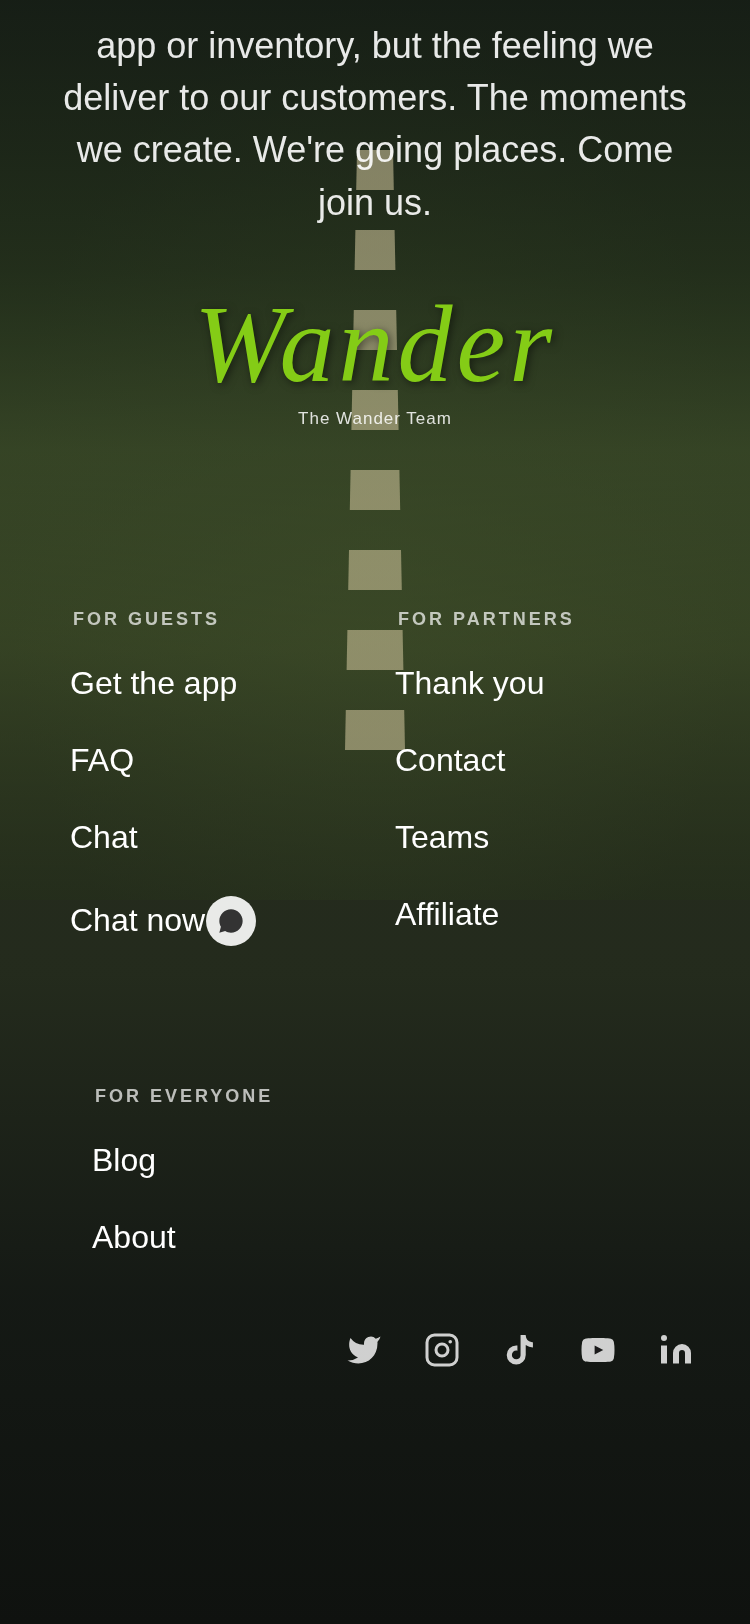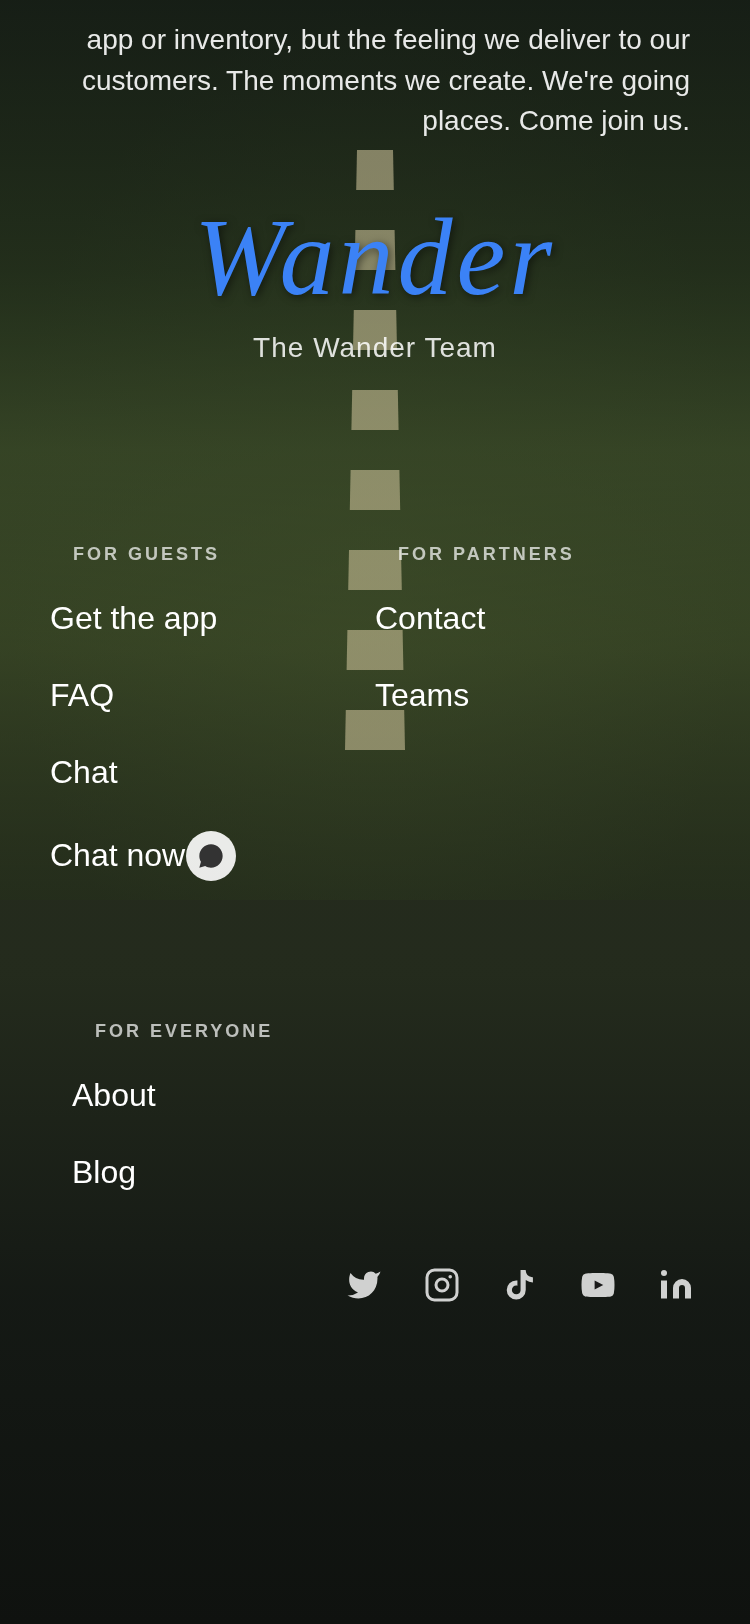--- a/index.html
+++ b/index.html
@@ -69,51 +69,51 @@
     }
 
     .page-wrapper {
       position: relative;
       z-index: 2;
       padding: 0;
     }
 
     .top-text {
       padding: 20px 60px 40px;
-      font-size: 28px;
+      font-size: 36px;
       line-height: 1.45;
       color: rgba(255,255,255,0.9);
-      text-align: right;
+      text-align: center;
       font-weight: 400;
     }
 
     .logo-section {
       display: flex;
       flex-direction: column;
       align-items: center;
       padding: 20px 0 40px;
     }
 
     .logo-text {
       font-family: 'Georgia', cursive;
       font-size: 100px;
       font-weight: 300;
-      color: #3b82f6;
+      color: #84cc16;
       letter-spacing: 2px;
       font-style: italic;
       line-height: 1;
       text-shadow: 2px 2px 8px rgba(0,0,0,0.5);
       
       font-family: 'Palatino Linotype', 'Book Antiqua', Palatino, serif;
     }
 
     .logo-subtitle {
-      font-size: 28px;
+      font-size: 17px;
       color: rgba(255,255,255,0.85);
-      margin-top: 20px;
+      margin-top: 10px;
       letter-spacing: 1px;
       font-weight: 400;
     }
 
     .spacer {
       height: 120px;
     }
 
     .nav-sections {
       padding: 20px 50px 60px;
@@ -137,20 +137,21 @@
     }
 
     .nav-link {
       display: block;
       font-size: 32px;
       color: #ffffff;
       text-decoration: none;
       margin-bottom: 40px;
       font-weight: 400;
       cursor: pointer;
+      margin-left: 20px;
     }
 
     .chat-now-wrapper {
       display: flex;
       align-items: center;
       gap: 1px;
     }
 
     .chat-bubble-icon {
       width: 50px;
@@ -231,35 +232,37 @@
             <path d="M12 2C6.48 2 2 6.48 2 12C2 13.85 2.5 15.55 3.35 17L2 22L7 20.65C8.45 21.5 10.15 22 12 22C17.52 22 22 17.52 22 12C22 6.48 17.52 2 12 2Z" fill="#333333"></path>
           </svg>
         </span>
       </a>
     </div>
 
     <div class="nav-column">
       <div class="nav-section-title">FOR PARTNERS</div>
 
 
+      <a class="nav-link">Thank you</a>
 
       <a class="nav-link">Contact</a>
 
       <a class="nav-link">Teams</a>
 
+      <a class="nav-link">Affiliate</a>
     </div>
 
   </div>
 
   <div class="for-everyone-section">
     <div class="nav-section-title">FOR EVERYONE</div>
 
+    <a class="nav-link">Blog</a>
+
     <a class="nav-link">About</a>
-
-    <a class="nav-link">Blog</a>
   </div>
 
   <div class="social-row">
 
     <div class="social-icon">
       <svg viewBox="0 0 24 24" xmlns="http://www.w3.org/2000/svg">
         <path d="M23 3a10.9 10.9 0 01-3.14 1.53A4.48 4.48 0 0012 7.5v1A10.66 10.66 0 013 4s-4 9 5 13a11.64 11.64 0 01-7 2c9 5 20 0 20-11.5a4.5 4.5 0 00-.08-.83A7.72 7.72 0 0023 3z"></path>
       </svg>
     </div>
 

